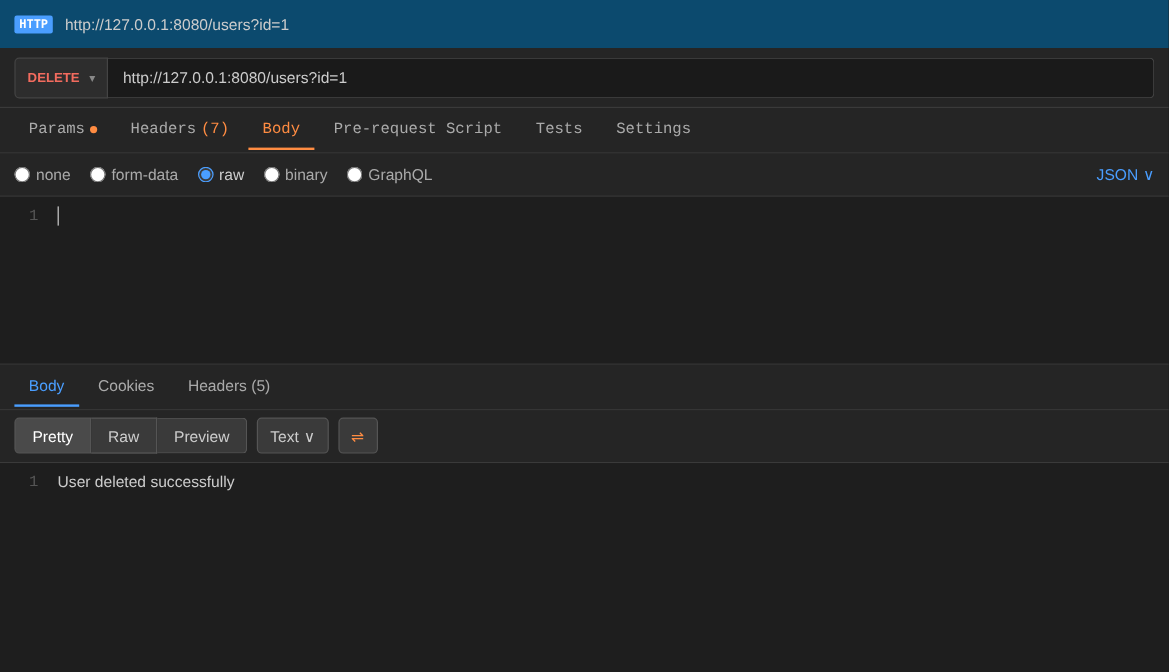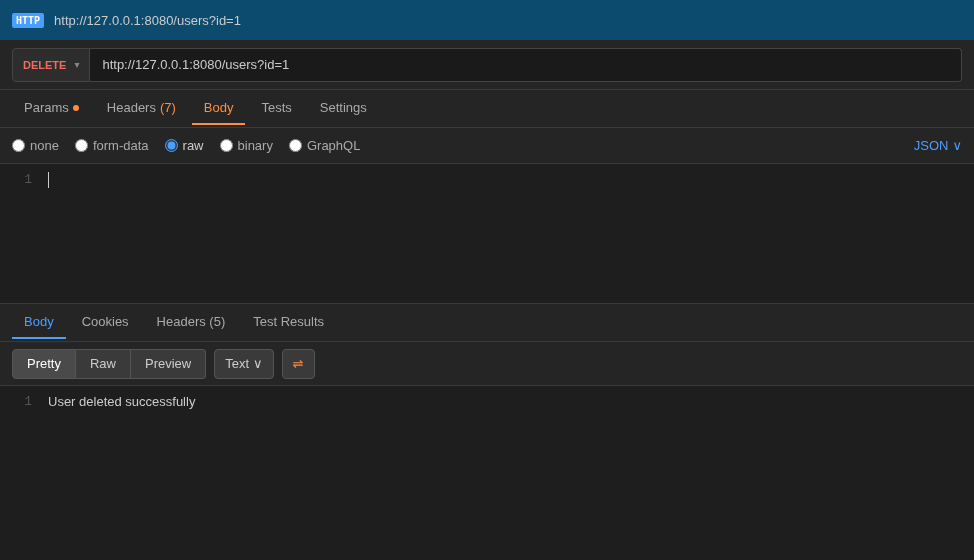--- a/index.html
+++ b/index.html
@@ -81,20 +81,21 @@
 
     
     .tabs-bar {
       display: flex;
       align-items: center;
       background: #252525;
       padding: 0 12px;
       height: 38px;
       border-bottom: 1px solid #3a3a3a;
       gap: 4px;
+      font-family: Liberation Mono, monospace;
     }
     .tab-item {
       padding: 8px 12px;
       cursor: pointer;
       color: #aaaaaa;
       font-size: 13px;
       white-space: nowrap;
       border-bottom: 2px solid transparent;
       display: flex;
       align-items: center;
@@ -210,21 +211,20 @@
       border-bottom: 2px solid transparent;
     }
     .response-tab.active {
       color: #4a9eff;
       border-bottom: 2px solid #4a9eff;
     }
 
     
     .response-toolbar {
       display: flex;
-      align-items: center;
       padding: 6px 12px;
       height: 44px;
       gap: 0;
       border-bottom: 1px solid #3a3a3a;
       background: #252525;
     }
     .view-btn {
       padding: 5px 14px;
       background: #3a3a3a;
       border: 1px solid #555;
@@ -317,20 +317,23 @@
   <div class="tab-item">
     <span>Params</span>
       <span class="dot"></span>
   </div>
   <div class="tab-item">
     <span>Headers </span>
       <span class="tab-count">(7)</span>
   </div>
   <div class="tab-item active">
     <span>Body</span>
+  </div>
+  <div class="tab-item">
+    <span>Pre-request Script</span>
   </div>
   <div class="tab-item">
     <span>Tests</span>
   </div>
   <div class="tab-item">
     <span>Settings</span>
   </div>
 </div>
 
 <div class="body-options">
@@ -376,23 +379,20 @@
   <div class="response-tabs">
     <div class="response-tab active">
       <span>Body</span>
     </div>
     <div class="response-tab">
       <span>Cookies</span>
     </div>
     <div class="response-tab">
       <span>Headers (5)</span>
     </div>
-    <div class="response-tab">
-      <span>Test Results</span>
-    </div>
   </div>
 
   <div class="response-toolbar">
     <button class="view-btn">Pretty</button>
     <button class="view-btn">Raw</button>
     <button class="view-btn">Preview</button>
     <div class="format-select">
       <span>Text</span>
       <span>∨</span>
     </div>

